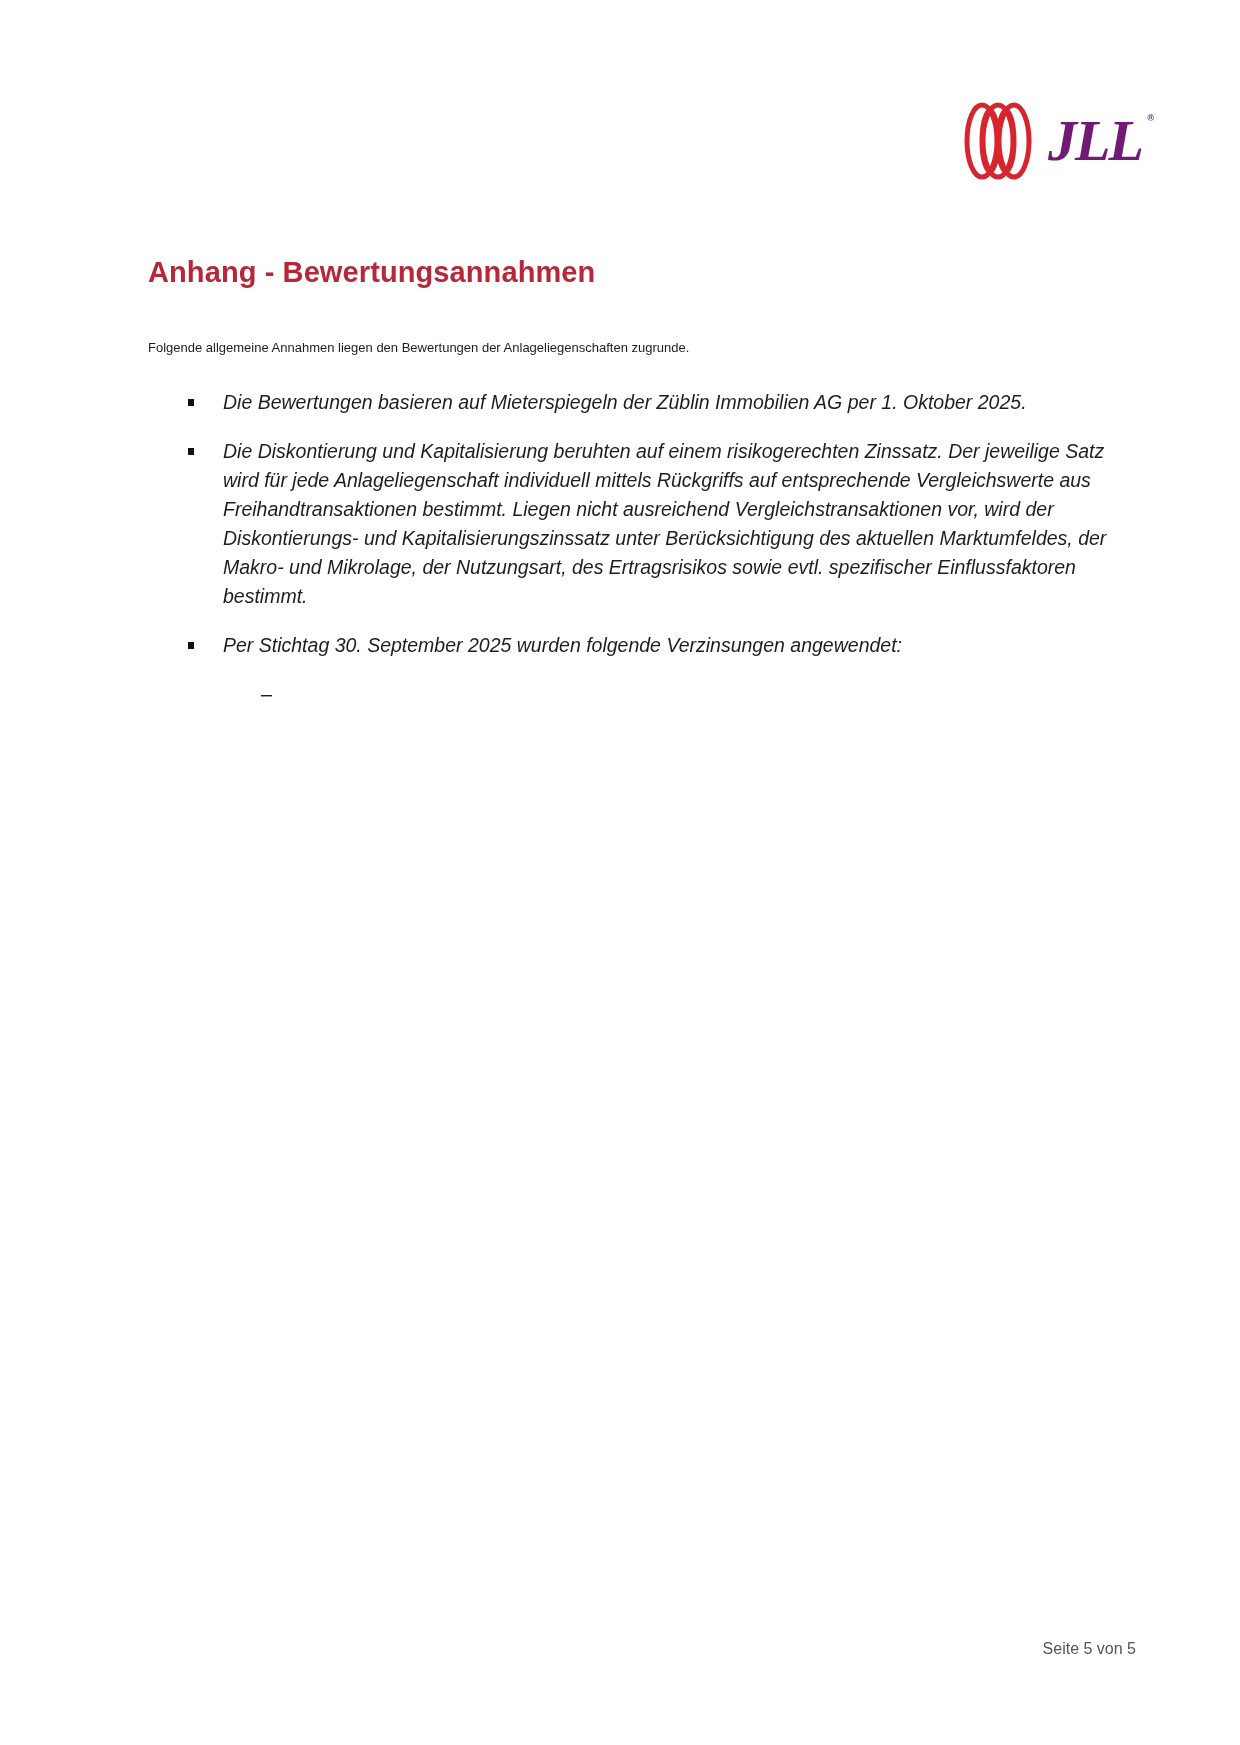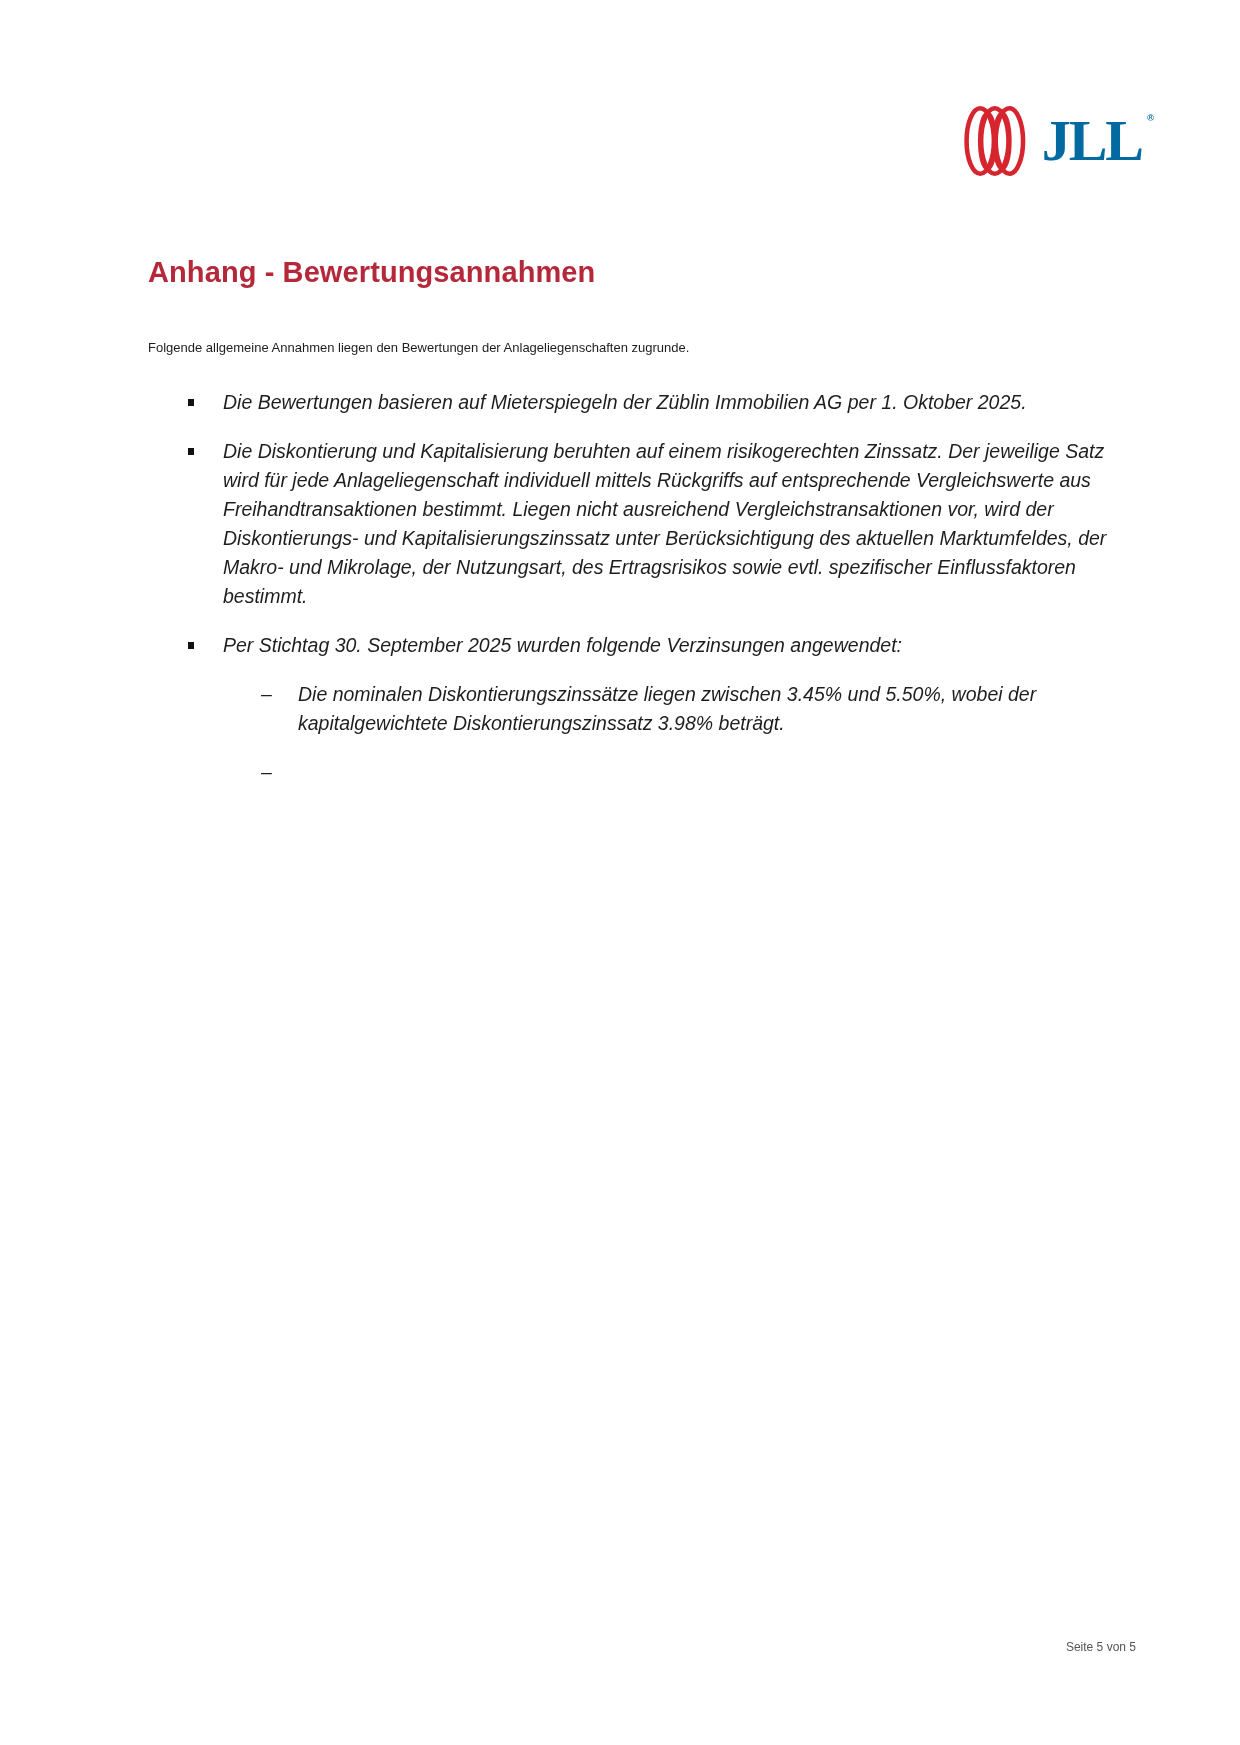--- a/index.html
+++ b/index.html
@@ -1,31 +1,31 @@
 <!DOCTYPE html>
 <html><head>
 <meta charset="utf-8">
 <style>
   html, body { margin: 0; padding: 0; background: #ffffff; }
   body { width: 1240px; height: 1745px; position: relative; overflow: hidden;
          font-family: "Liberation Sans", "DejaVu Sans", sans-serif; color: #1e1e1e; }
   .logo { position: absolute; left: 962px; top: 100px; width: 180px; height: 82px; display: flex; align-items: center; }
   .logo svg { display: block; }
   .logo-text { font-family: "Liberation Serif", "DejaVu Serif", serif; font-weight: bold; font-size: 58px;
-               color: #0369a1; letter-spacing: -2px; margin-left: 14px; line-height: 1; position: relative; }
+               color: #701a75; letter-spacing: -2px; margin-left: 14px; line-height: 1; position: relative; font-style: italic; }
   .reg { position: absolute; top: 2px; right: -12px; font-size: 9px; font-family: "Liberation Sans", sans-serif; letter-spacing: 0; }
   .title { position: absolute; left: 148px; top: 256px; font-size: 29px; color: #b5283a; font-weight: bold; margin: 0; letter-spacing: 0.1px; }
   .intro { position: absolute; left: 148px; top: 340px; font-size: 13px; margin: 0; }
   ul.main { position: absolute; left: 148px; top: 388px; width: 990px; list-style: none; margin: 0; padding: 0; font-style: italic; }
   ul.main > li { position: relative; padding-left: 75px; font-size: 19.5px; line-height: 29px; margin-bottom: 20px; }
   ul.main > li .bullet { position: absolute; left: 40px; top: 11px; width: 6px; height: 7px; background: #111; }
   ul.sub { list-style: none; margin: 20px 0 0 0; padding: 0; }
   ul.sub > li { position: relative; padding-left: 75px; line-height: 29px; margin-bottom: 20px; }
   ul.sub > li .dash { position: absolute; left: 38px; top: 0; }
-  .footer { position: absolute; right: 104px; top: 1640px; font-size: 12px; color: #555; }
+  .footer { position: absolute; right: 104px; top: 1640px; font-size: 16px; color: #555; }
 </style>
 </head>
 <body>
 
 <div class="logo">
   <svg width="72" height="80" viewBox="0 0 72 80">
     <g fill="none" stroke="#d7252f" stroke-width="5">
       <ellipse cx="20" cy="40" rx="15" ry="36"></ellipse>
       <ellipse cx="36" cy="40" rx="15" ry="36"></ellipse>
       <ellipse cx="52" cy="40" rx="15" ry="36"></ellipse>
@@ -51,21 +51,20 @@
   <li>
     <span class="bullet"></span>
     <span>Die Diskontierung und Kapitalisierung beruhten auf einem risikogerechten Zinssatz. Der jeweilige Satz wird für jede Anlageliegenschaft individuell mittels Rückgriffs auf entsprechende Vergleichswerte aus Freihandtransaktionen bestimmt. Liegen nicht ausreichend Vergleichstransaktionen vor, wird der Diskontierungs- und Kapitalisierungszinssatz unter Berücksichtigung des aktuellen Marktumfeldes, der Makro- und Mikrolage, der Nutzungsart, des Ertragsrisikos sowie evtl. spezifischer Einflussfaktoren bestimmt.</span>
   </li>
   <li>
     <span class="bullet"></span>
     <span>Per Stichtag 30. September 2025 wurden folgende Verzinsungen angewendet:</span>
     <ul class="sub">
       <li>
         <span class="dash">–</span>
-        <span>Die nominalen Diskontierungszinssätze liegen zwischen 3.45% und 5.50%, wobei der kapitalgewichtete Diskontierungszinssatz 3.98% beträgt.</span>
       </li>
       <li>
         <span class="dash">–</span>
       </li>
     </ul>
   </li>
 </ul>
 
 <div class="footer">Seite 5 von 5</div>
 

